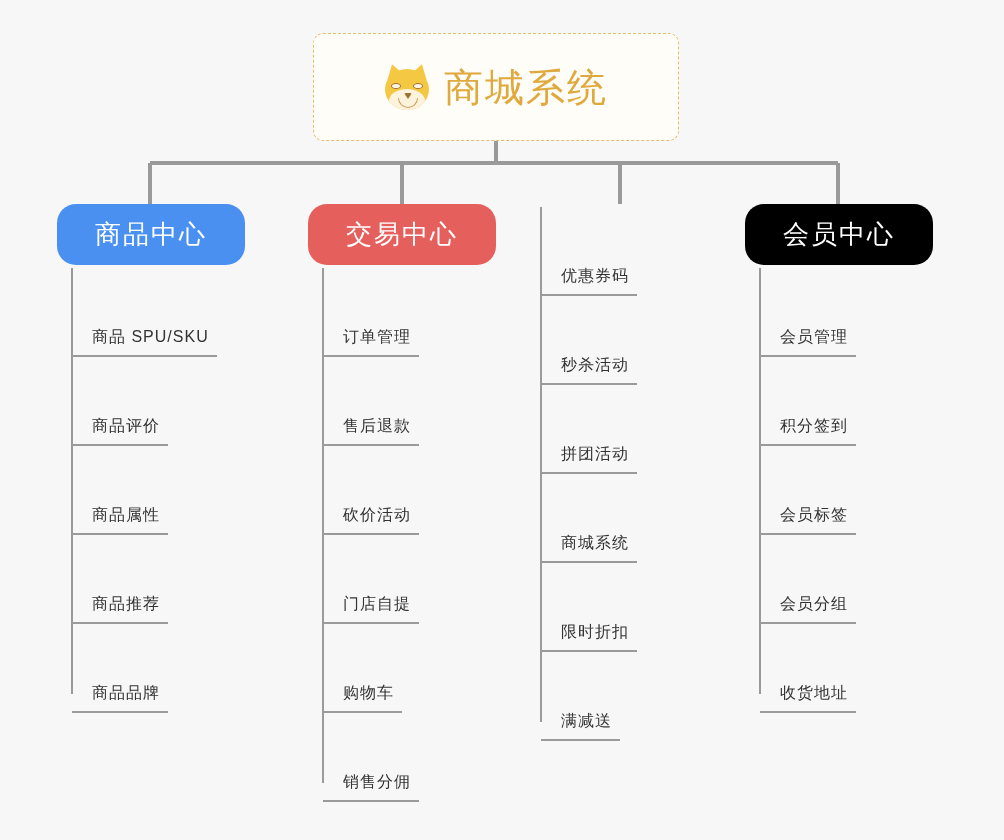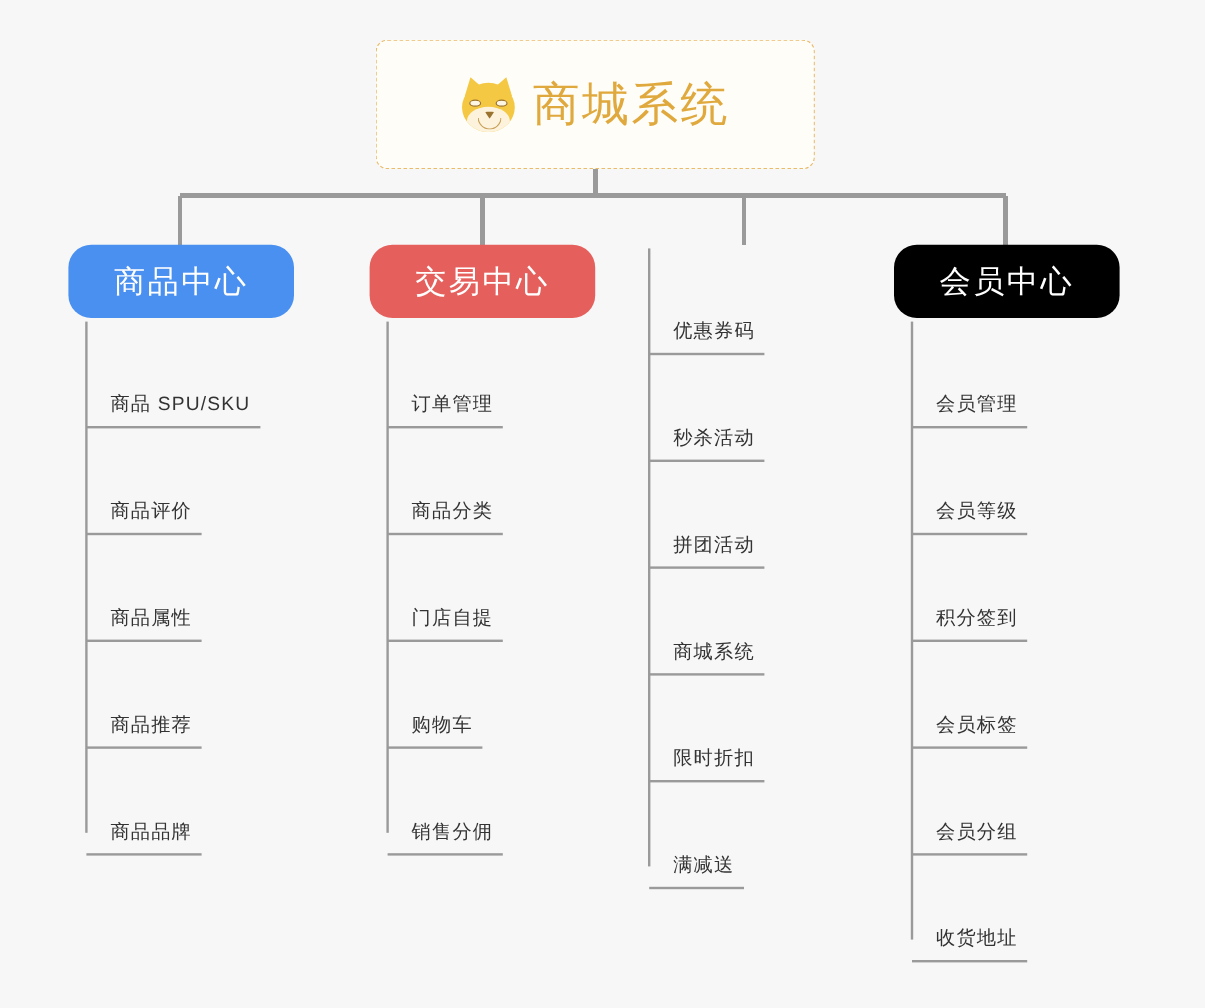--- a/index.html
+++ b/index.html
@@ -239,21 +239,24 @@
   </div>
 
   <div class="column col-1">
     <div class="cat-box" style="background: rgb(229, 96, 93);">交易中心</div>
     <div class="leaf-wrap">
       <div class="trunk"></div>
       <div class="leaf">
           <span class="leaf-label">订单管理</span>
         </div>
       <div class="leaf">
-          <span class="leaf-label">商品分类</span>
+          <span class="leaf-label">售后退款</span>
+        </div>
+      <div class="leaf">
+          <span class="leaf-label">砍价活动</span>
         </div>
       <div class="leaf">
           <span class="leaf-label">门店自提</span>
         </div>
       <div class="leaf">
           <span class="leaf-label">购物车</span>
         </div>
       <div class="leaf">
           <span class="leaf-label">销售分佣</span>
         </div>
@@ -285,23 +288,20 @@
   </div>
 
   <div class="column col-3">
     <div class="cat-box" style="background: #000000;">会员中心</div>
     <div class="leaf-wrap">
       <div class="trunk"></div>
       <div class="leaf">
           <span class="leaf-label">会员管理</span>
         </div>
       <div class="leaf">
-          <span class="leaf-label">会员等级</span>
-        </div>
-      <div class="leaf">
           <span class="leaf-label">积分签到</span>
         </div>
       <div class="leaf">
           <span class="leaf-label">会员标签</span>
         </div>
       <div class="leaf">
           <span class="leaf-label">会员分组</span>
         </div>
       <div class="leaf">
           <span class="leaf-label">收货地址</span>

